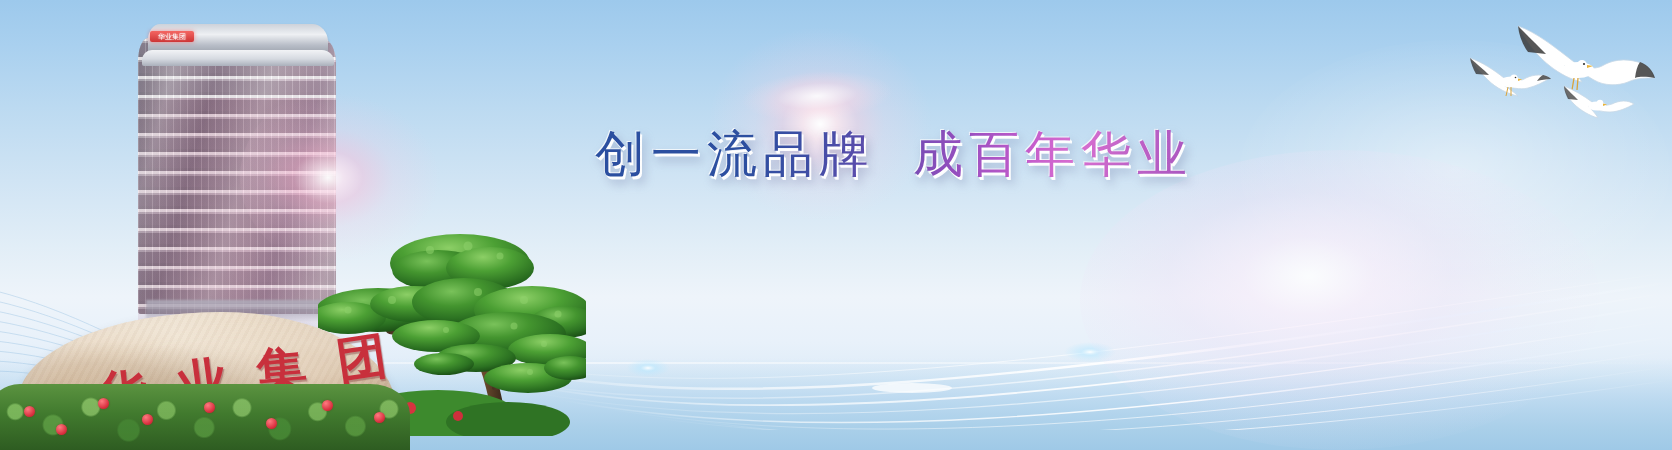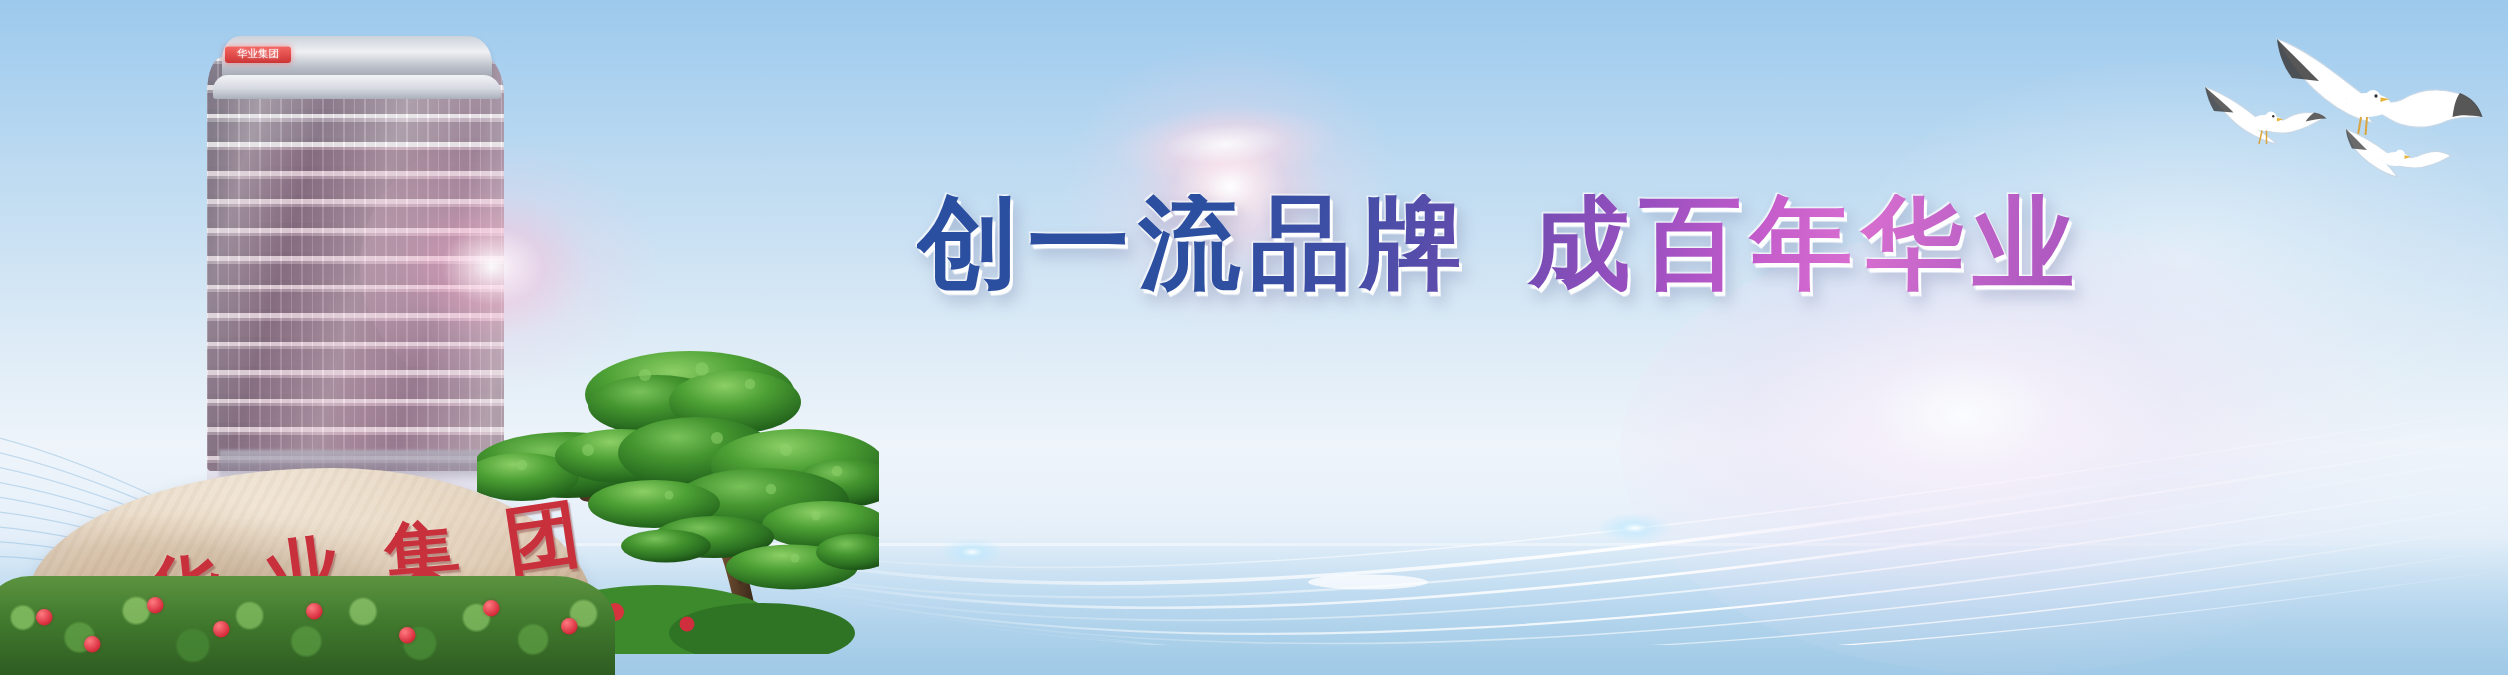--- a/index.html
+++ b/index.html
@@ -88,43 +88,42 @@
   .flare-softright{
     left:1240px; top:40px; width:430px; height:260px;
     background:radial-gradient(ellipse at 50% 50%, rgba(255,255,255,.42) 0%, rgba(255,255,255,.14) 45%, rgba(255,255,255,0) 75%);
   }
 
   
   .slogan{
     position:absolute;
     left:595px; top:129px;
     font-family:"DejaVu Sans","Liberation Sans",sans-serif;
-    font-size:68px;
-    font-weight:bold;
+    font-size:50px;
+    font-weight:normal;
     letter-spacing:6px;
     line-height:1;
     white-space:nowrap;
     background:linear-gradient(100deg,
         #2b4fa0 0%,
         #2d4fa0 26%,
         #3f4ea5 36%,
         #6b4cb0 50%,
         #9a4fc0 62%,
         #c45ccb 72%,
         #d86ed0 80%,
         #c264c8 88%,
         #a855bf 100%);
     -webkit-background-clip:text;
     background-clip:text;
     color:transparent;
     -webkit-text-fill-color:transparent;
     filter:drop-shadow(2px 3px 0px rgba(255,255,255,.95))
            drop-shadow(-1px -1px 0px rgba(255,255,255,.75))
            drop-shadow(3px 5px 5px rgba(120,130,170,.35));
-    margin-left:16px;
   }
   .slogan .gap{ display:inline-block; width:38px; }
 
   
   .building{
     position:absolute; left:138px; top:24px; width:198px; height:290px;
   }
   .bld-body{
     position:absolute; left:0; top:14px; width:198px; height:276px;
     background:linear-gradient(105deg,

